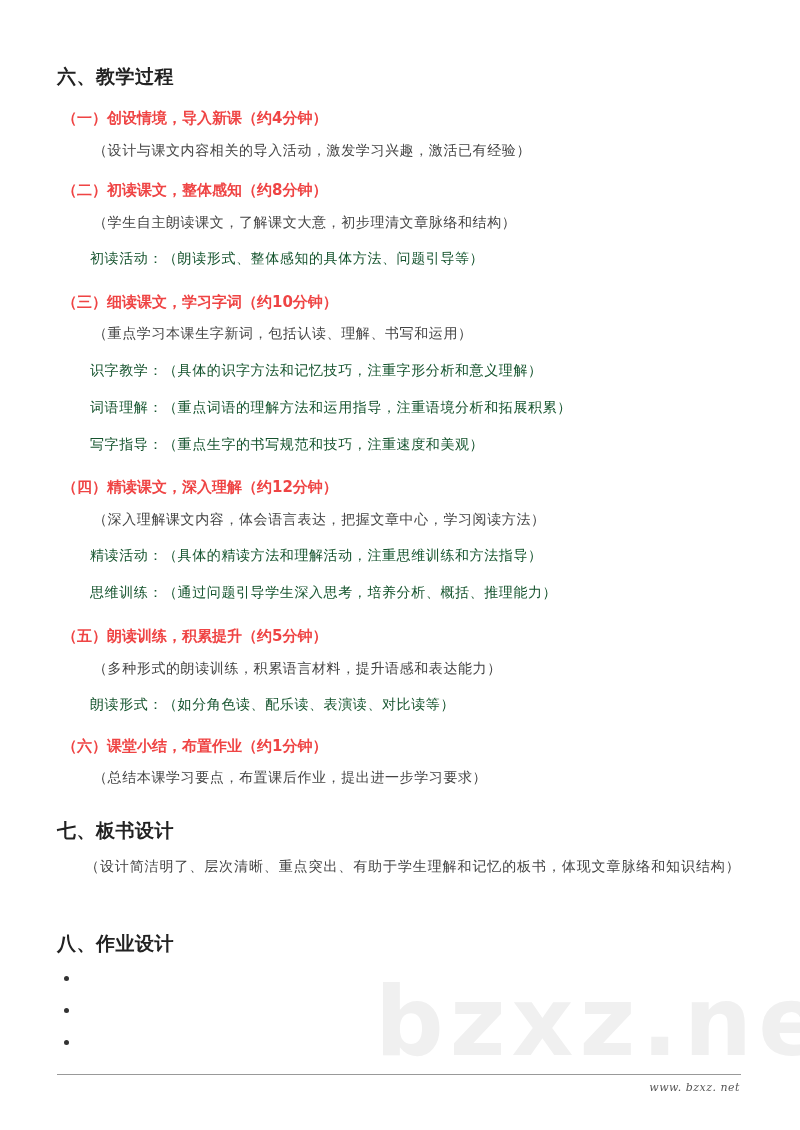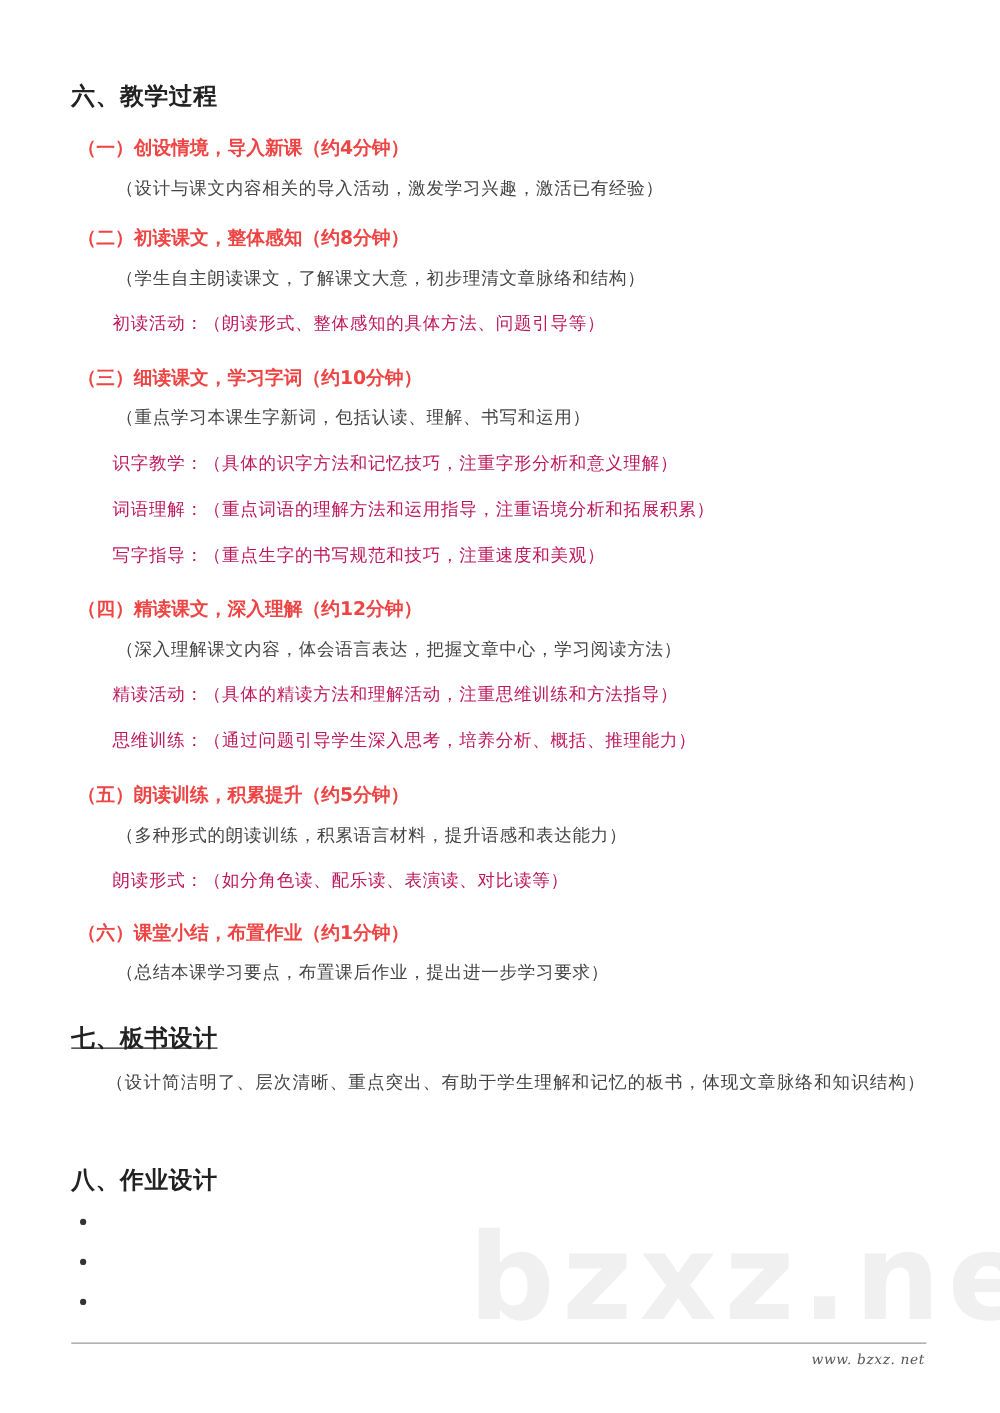--- a/index.html
+++ b/index.html
@@ -37,21 +37,21 @@
       left: 62px;
     }
     .desc {
       font-size: 14px;
       color: #444444;
       left: 93px;
       letter-spacing: 0.6px;
     }
     .item {
       font-size: 14px;
-      color: #be185d;
+      color: #14532d;
       left: 90px;
       letter-spacing: 0.6px;
     }
     .para {
       font-size: 14px;
       color: #444444;
       left: 57px;
       width: 690px;
       white-space: normal;
       line-height: 26px;
@@ -136,21 +136,21 @@
     <div class="abs item" style="top:547px;">精读活动：（具体的精读方法和理解活动，注重思维训练和方法指导）</div>
     <div class="abs item" style="top:584px;">思维训练：（通过问题引导学生深入思考，培养分析、概括、推理能力）</div>
 
     <div class="abs h2" style="top:627px;">（五）朗读训练，积累提升（约5分钟）</div>
     <div class="abs desc" style="top:660px;">（多种形式的朗读训练，积累语言材料，提升语感和表达能力）</div>
     <div class="abs item" style="top:696px;">朗读形式：（如分角色读、配乐读、表演读、对比读等）</div>
 
     <div class="abs h2" style="top:737px;">（六）课堂小结，布置作业（约1分钟）</div>
     <div class="abs desc" style="top:769px;">（总结本课学习要点，布置课后作业，提出进一步学习要求）</div>
 
-    <div class="abs h1" style="top:818px;text-decoration:underline;">七、板书设计</div>
+    <div class="abs h1" style="top:818px;">七、板书设计</div>
     <div class="abs para" style="top:853px;">（设计简洁明了、层次清晰、重点突出、有助于学生理解和记忆的板书，体现文章脉络和知识结构）</div>
 
     <div class="abs h1" style="top:931px;">八、作业设计</div>
 
     <div class="abs bullet-row" style="top:970px;">
       <span class="bullet-dot"></span>
     </div>
     <div class="abs bullet-row" style="top:1002px;">
       <span class="bullet-dot"></span>
     </div>

